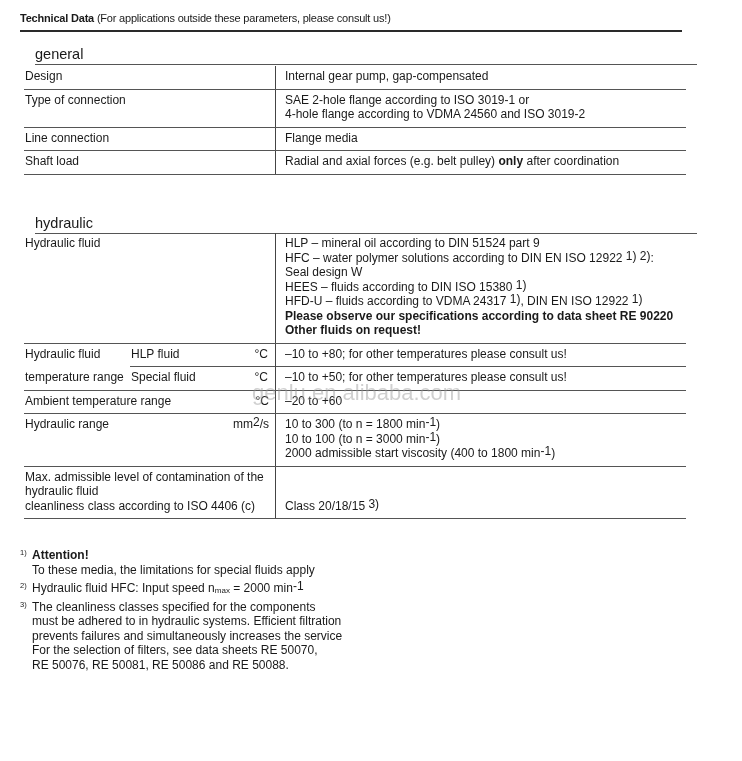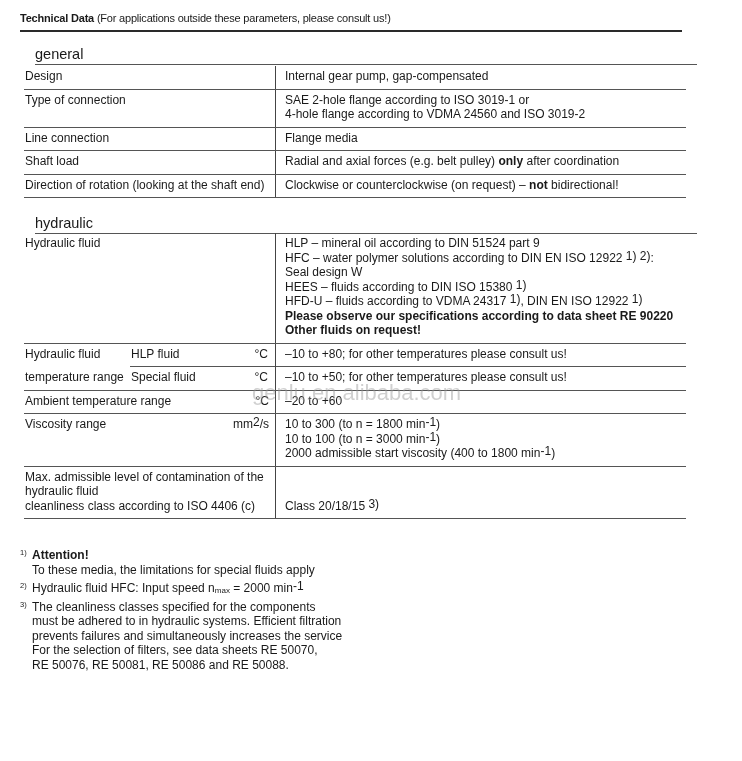--- a/index.html
+++ b/index.html
@@ -76,24 +76,20 @@
       </td>
     </tr>
     <tr class="row">
       <td class="lcol">Line connection</td>
       <td class="rcol">Flange media</td>
     </tr>
     <tr class="row">
       <td class="lcol">Shaft load</td>
       <td class="rcol"><span>Radial and axial forces (e.g. belt pulley) </span><span class="bold">only</span><span> after coordination</span></td>
     </tr>
-    <tr class="row">
-      <td class="lcol">Direction of rotation (looking at the shaft end)</td>
-      <td class="rcol"><span>Clockwise or counterclockwise (on request) – </span><span class="bold">not</span><span> bidirectional!</span></td>
-    </tr>
   </tbody>
     </table>
 
   <div class="section-heading" style="top:214px;">hydraulic</div>
 
   <table class="spec" style="top:233px;">
     <tbody>
         <tr class="row">
       <td class="lcol">Hydraulic fluid</td>
       <td class="rcol">
@@ -135,21 +131,21 @@
           <div style="flex:1;">Ambient temperature range</div>
           <div style="width:20px; text-align:right; padding-right:6px;">°C</div>
         </div>
       </td>
       <td class="rcol">–20 to +60</td>
     </tr>
 
     <tr class="row">
       <td class="lcol" style="height:40px;">
         <div style="display:flex;">
-          <div style="flex:1;">Viscosity range</div>
+          <div style="flex:1;">Hydraulic range</div>
           <div style="padding-right:6px;"><span>mm</span><span class="sup">2</span><span>/s</span></div>
         </div>
       </td>
       <td class="rcol">
         <div><span>10 to 300 (to n = 1800 min</span><span class="sup">-1</span><span>)</span></div>
         <div><span>10 to 100 (to n = 3000 min</span><span class="sup">-1</span><span>)</span></div>
         <div><span>2000 admissible start viscosity (400 to 1800 min</span><span class="sup">-1</span><span>)</span></div>
       </td>
     </tr>
 

